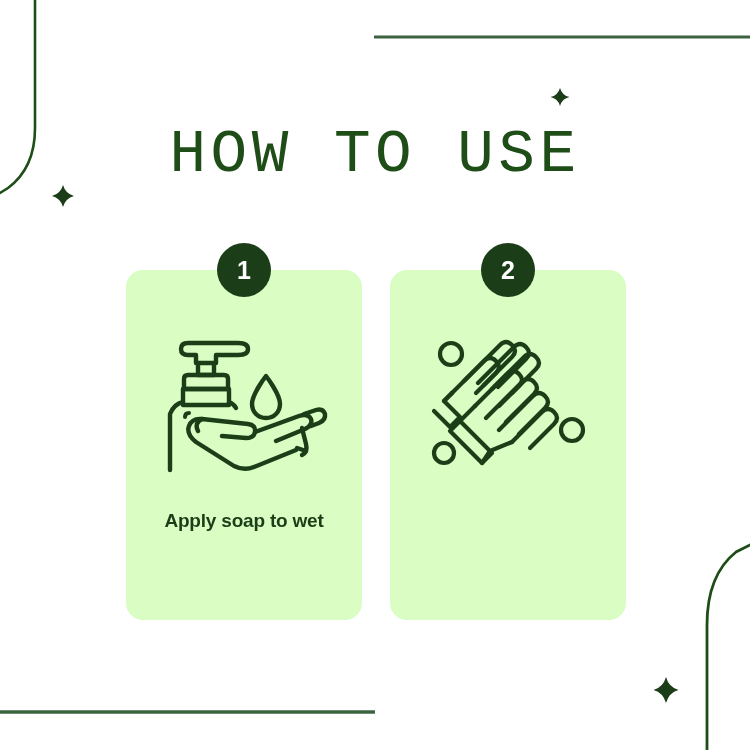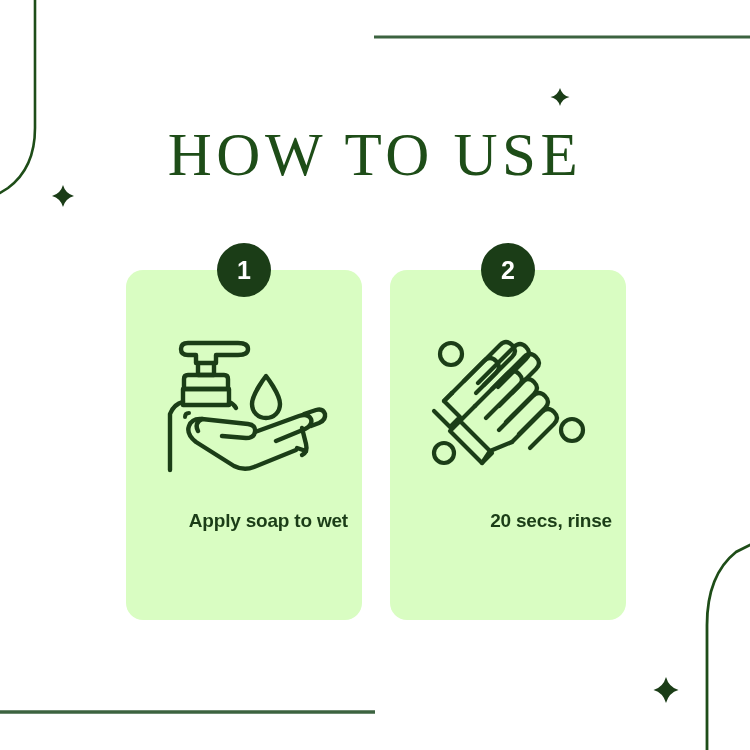--- a/index.html
+++ b/index.html
@@ -31,21 +31,21 @@
     pointer-events: none;
   }
 
   
   .title {
     position: absolute;
     left: 0;
     top: 124px;
     width: 750px;
     text-align: center;
-    font-family: Liberation Serif, serif;
+    font-family: Liberation Mono, monospace;
     font-weight: 300;
     font-size: 61px;
     letter-spacing: 4.5px;
     color: #1E4D18;
     white-space: nowrap;
     line-height: 1;
   }
 
   
   .cards {
@@ -89,21 +89,21 @@
     top: 60px;
     transform: translateX(-50%);
     width: 176px;
     height: 146px;
   }
   .card-caption {
     position: absolute;
     left: 14px;
     right: 14px;
     top: 238px;
-    text-align: right;
+    text-align: center;
     font-family: "Liberation Sans", sans-serif;
     font-weight: bold;
     font-size: 19px;
     line-height: 1.38;
     letter-spacing: -0.2px;
     color: #1B3D17;
   }
 </style>
 </head>
 <body>
@@ -192,18 +192,17 @@
           <path d="M40 91 L30 101 L62 133 L72 123"></path>
           <path d="M70 121 L62 133"></path>
 
           <circle cx="31" cy="24" r="11" stroke-width="4.2"></circle>
           <circle cx="24" cy="123" r="10" stroke-width="4.2"></circle>
           <circle cx="152" cy="100" r="11" stroke-width="4.2"></circle>
         </g>
       </svg>
 
       <div class="card-caption">
-        <div>20 secs, rinse</div>
       </div>
     </div>
 
   </div>
 </div>
 
 </body></html>

